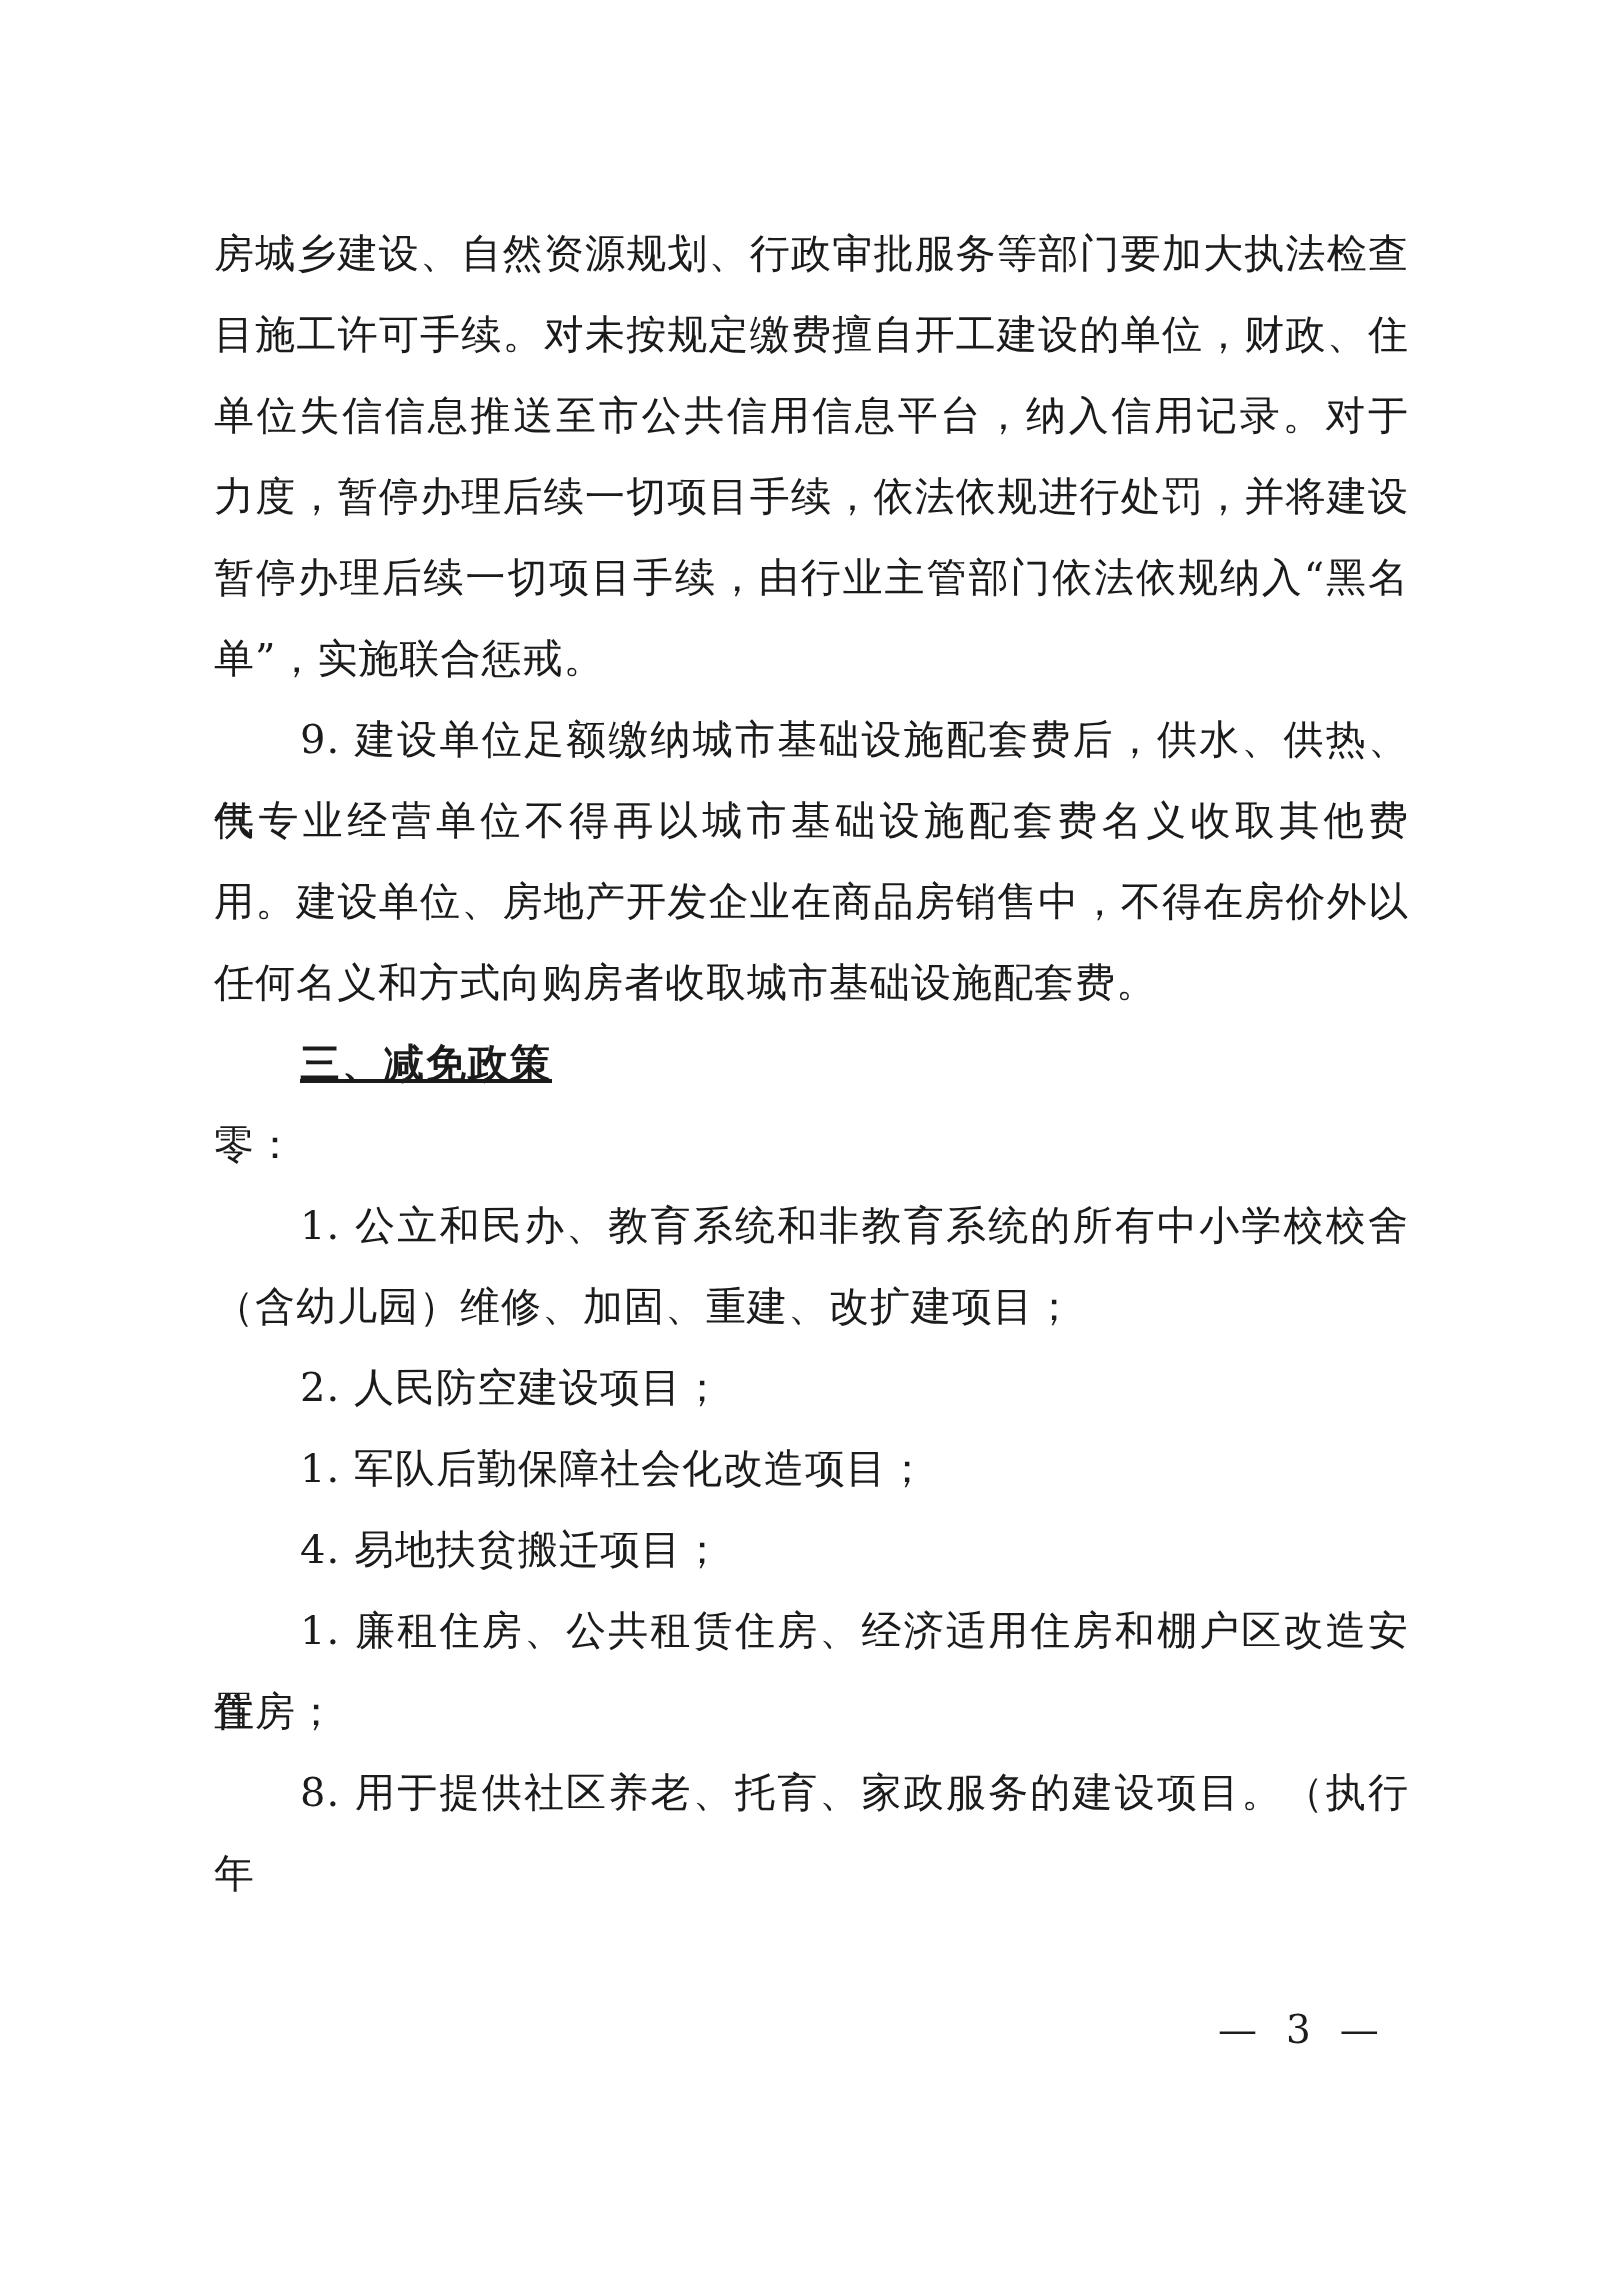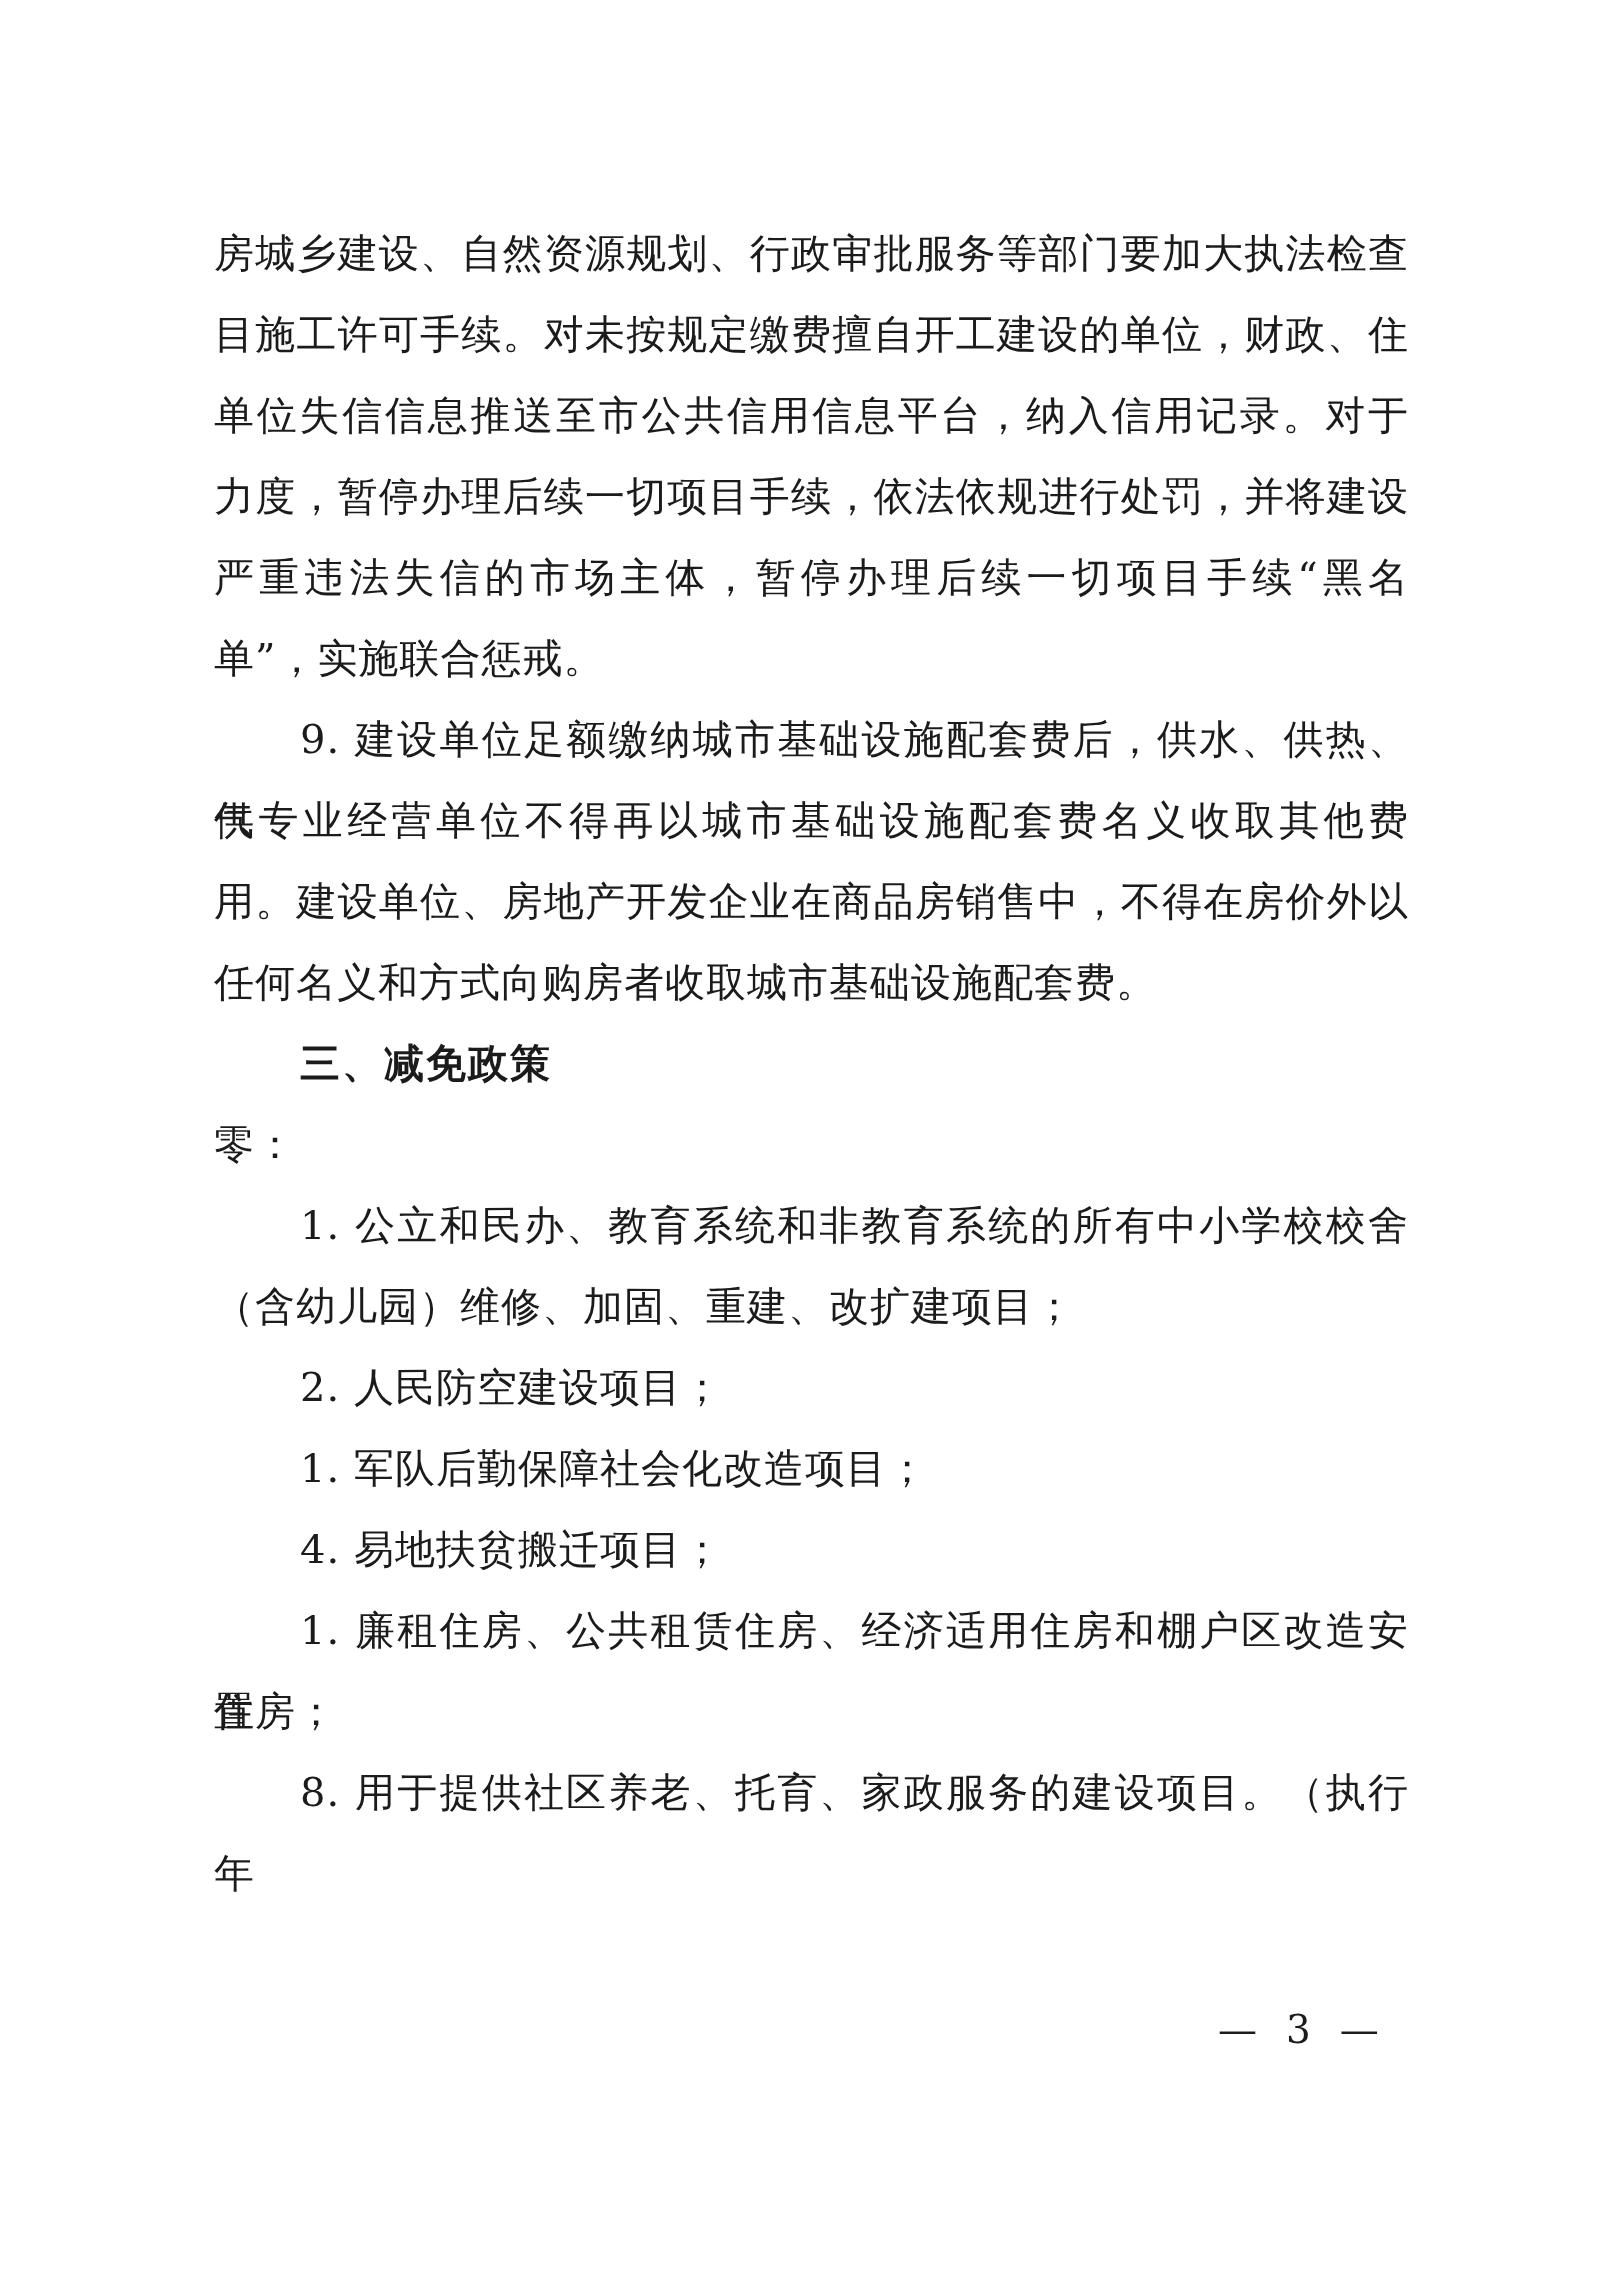--- a/index.html
+++ b/index.html
@@ -35,20 +35,21 @@
     text-align-last: justify;
     text-justify: inter-character;
   }
   .line.indent {
     text-indent: 86px;
   }
   .line.bold {
     font-weight: 700;
     font-family: "DejaVu Sans", "Liberation Sans", sans-serif;
     letter-spacing: 2px;
+    text-decoration: underline;
   }
   .page-footer {
     position: absolute;
     left: 1218px;
     top: 2004px;
     height: 51px;
     display: flex;
     align-items: center;
     gap: 29px;
     font-size: 39px;
@@ -59,21 +60,21 @@
   }
 </style>
 </head>
 <body>
 
 <div class="doc-body">
     <div class="line justify">房城乡建设、自然资源规划、行政审批服务等部门要加大执法检查</div>
     <div class="line justify">目施工许可手续。对未按规定缴费擅自开工建设的单位，财政、住</div>
     <div class="line justify">单位失信信息推送至市公共信用信息平台，纳入信用记录。对于</div>
     <div class="line justify">力度，暂停办理后续一切项目手续，依法依规进行处罚，并将建设</div>
-    <div class="line justify">严重违法失信的市场主体，暂停办理后续一切项目手续“黑名</div>
+    <div class="line justify">暂停办理后续一切项目手续，由行业主管部门依法依规纳入“黑名</div>
     <div class="line">单”，实施联合惩戒。</div>
     <div class="line justify indent">9. 建设单位足额缴纳城市基础设施配套费后，供水、供热、供</div>
     <div class="line justify">气专业经营单位不得再以城市基础设施配套费名义收取其他费</div>
     <div class="line justify">用。建设单位、房地产开发企业在商品房销售中，不得在房价外以</div>
     <div class="line">任何名义和方式向购房者收取城市基础设施配套费。</div>
     <div class="line indent bold">三、减免政策</div>
     <div class="line">零：</div>
     <div class="line justify indent">1. 公立和民办、教育系统和非教育系统的所有中小学校校舍</div>
     <div class="line">（含幼儿园）维修、加固、重建、改扩建项目；</div>
     <div class="line indent">2. 人民防空建设项目；</div>

